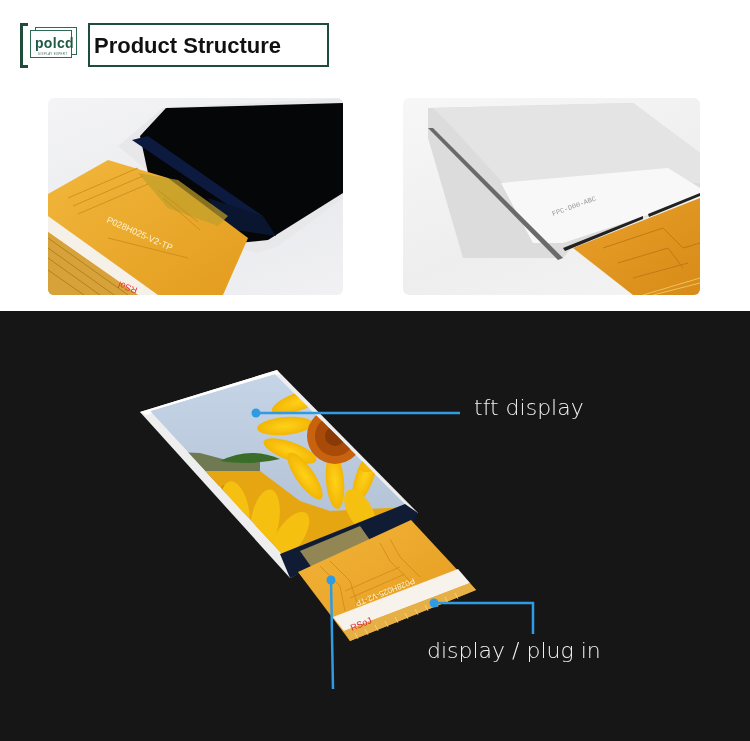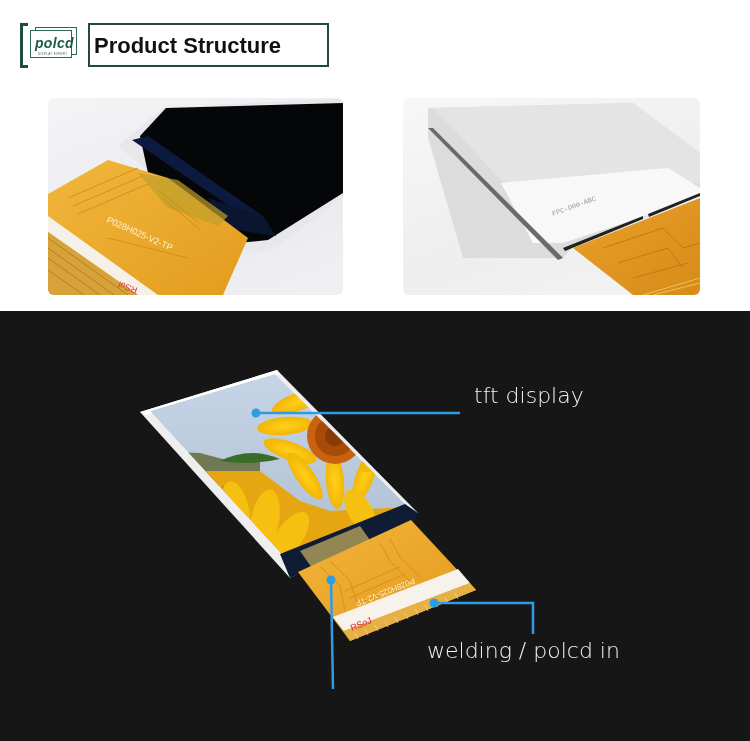--- a/index.html
+++ b/index.html
@@ -6,36 +6,36 @@
   html, body { width:750px; height:741px; overflow:hidden; background:#ffffff; }
   body { position:relative; font-family:"Liberation Sans", sans-serif; }
 
   
   .header { position:absolute; left:0; top:0; width:750px; height:90px; background:#fff; }
   .logo-bracket { position:absolute; left:20px; top:23px; width:70px; height:45px; }
   .logo-bracket .bl { position:absolute; left:0; top:0; width:8px; height:45px; border:3px solid #1e4d3c; border-right:none; }
   .logo-mark { position:absolute; left:30px; top:27px; width:46px; height:30px; }
   .logo-mark .sheet1 { position:absolute; left:5px; top:0; width:42px; height:28px; border:1.5px solid #2c6b52; background:#fff; }
   .logo-mark .sheet2 { position:absolute; left:0; top:3px; width:42px; height:28px; border:1.5px solid #2c6b52; background:#fff; }
-  .logo-text { position:absolute; left:4px; top:4px; font-family:"Liberation Sans", sans-serif; font-weight:bold; font-style:italic; font-size:14px; color:#1f5a44; letter-spacing:0.3px; }
+  .logo-text { position:absolute; left:4px; top:4px; font-family:"Liberation Sans", sans-serif; font-weight:bold; font-size:14px; color:#1f5a44; letter-spacing:0.3px; }
   .logo-sub { position:absolute; left:7px; top:21px; font-size:3px; color:#4a6b5e; letter-spacing:0.3px; white-space:nowrap; }
   .title-box { position:absolute; left:88px; top:23px; width:241px; height:44px; border:2.5px solid #1e4d3c; border-left-width:2.5px; background:#fff; }
   .title-box .t { position:absolute; left:4px; top:8px; font-family:"Liberation Sans", sans-serif; font-weight:bold; font-size:22px; color:#111; white-space:nowrap; }
 
   
   .photo { position:absolute; top:98px; height:197px; border-radius:6px; overflow:hidden; }
   .photo.left { left:48px; width:295px; background:linear-gradient(160deg,#f4f4f6 0%,#e9eaee 60%,#f1f1f3 100%); }
   .photo.right { left:403px; width:297px; background:linear-gradient(160deg,#f7f7f7 0%,#eeeeee 60%,#f4f4f4 100%); }
   .photo svg { position:absolute; left:0; top:0; }
 
   
   .dark { position:absolute; left:0; top:311px; width:750px; height:430px; background:#161616; }
   .dark svg { position:absolute; left:0; top:0; }
   .label { position:absolute; color:#f2f2f2; font-family:"DejaVu Sans", sans-serif; font-weight:300; white-space:nowrap; }
-  .label.tft { left:474px; top:72px; font-size:22px; }
+  .label.tft { left:474px; top:84px; font-size:22px; }
   .label.weld { left:427px; top:327px; font-size:22px; }
   .label.fpc { left:278px; top:381px; font-size:22px; }
 </style>
 </head>
 <body>
 
 <div class="header">
   <div class="logo-bracket">
     <div class="bl"></div>
   </div>
@@ -233,14 +233,14 @@
       <polyline points="434,292 533,292 533,323"></polyline>
     </g>
     <g fill="#2f9be3">
       <circle cx="256" cy="102" r="4.5"></circle>
       <circle cx="331" cy="269" r="4.5"></circle>
       <circle cx="434" cy="292" r="4.5"></circle>
     </g>
   </svg>
 
   <span class="label tft">tft display</span>
-  <span class="label weld">welding / polcd in</span>
+  <span class="label weld">display / plug in</span>
 </div>
 
 </body></html>

